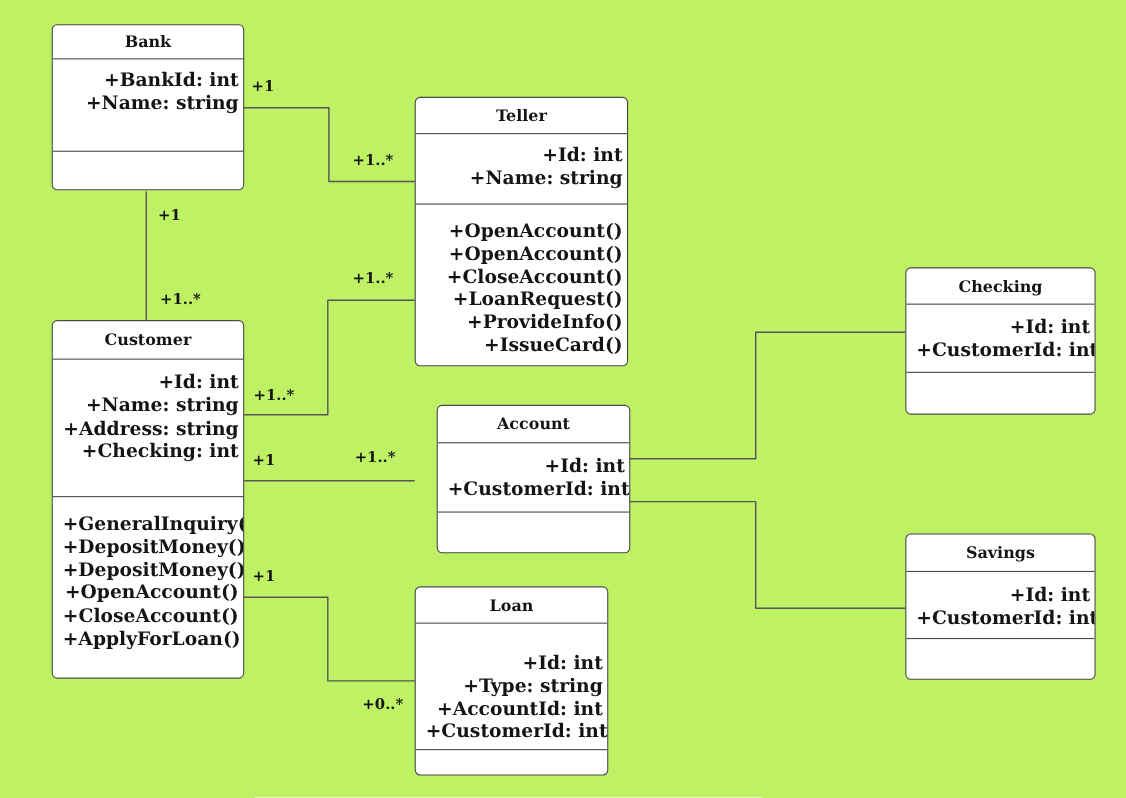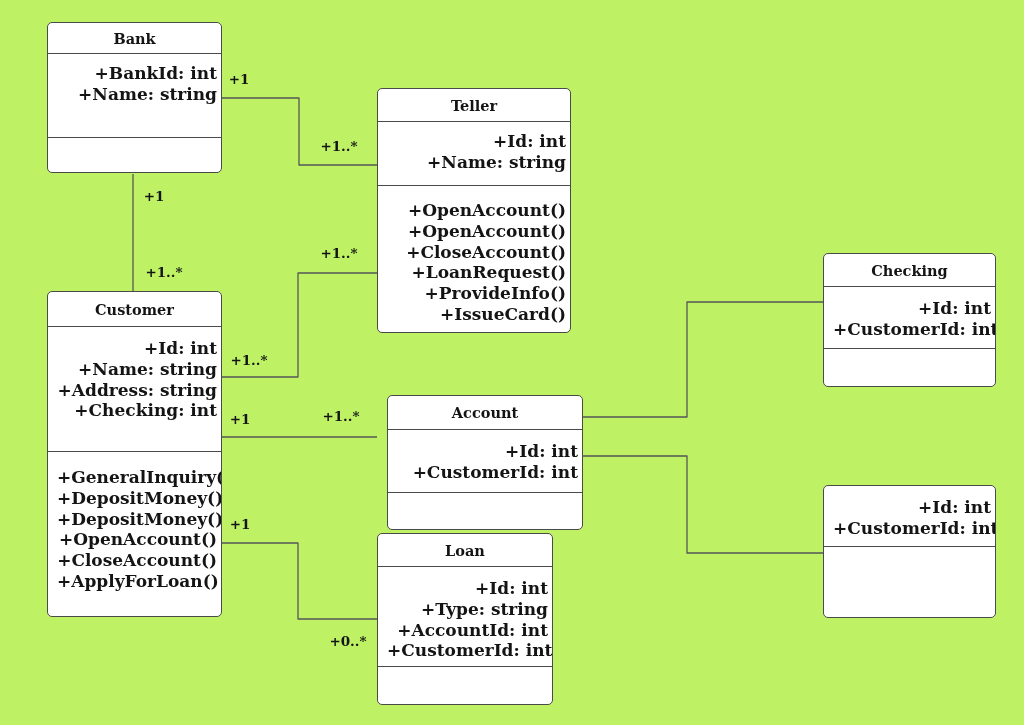--- a/index.html
+++ b/index.html
@@ -124,50 +124,51 @@
     <div class="compartment last" style="padding-top:15px;">
       <div class="memberline">+GeneralInquiry()</div>
       <div class="memberline">+DepositMoney()</div>
       <div class="memberline">+DepositMoney()</div>
       <div class="memberline">+OpenAccount()</div>
       <div class="memberline">+CloseAccount()</div>
       <div class="memberline">+ApplyForLoan()</div>
     </div>
   </div>
 
-  <div class="cls" style="left:387px; top:368px; width:196px; height:135px;margin-top:27px;">
+  <div class="cls" style="left:397px; top:368px; width:176px; height:135px;">
     <div class="cls-title" style="height:34px;">Account</div>
     <div class="compartment" style="height:63px; padding-top:11px;">
       <div class="memberline">+Id: int</div>
       <div class="memberline">+CustomerId: int</div>
     </div>
     <div class="compartment last"></div>
   </div>
 
-  <div class="cls" style="left:377px; top:533px; width:176px; height:172px;">
+  <div class="cls" style="left:377px; top:533px; width:176px; height:172px;gap:15px;">
     <div class="cls-title" style="height:33px;">Loan</div>
     <div class="compartment" style="height:100px; padding-top:11px;">
       <div class="memberline">+Id: int</div>
       <div class="memberline">+Type: string</div>
       <div class="memberline">+AccountId: int</div>
       <div class="memberline">+CustomerId: int</div>
     </div>
     <div class="compartment last"></div>
   </div>
 
-  <div class="cls" style="left:823px; top:253px; width:173px; height:134px;">
+  <div class="cls" style="left:823px; top:243px; width:173px; height:134px;">
     <div class="cls-title" style="height:33px;">Checking</div>
     <div class="compartment" style="height:62px; padding-top:11px;">
       <div class="memberline">+Id: int</div>
       <div class="memberline">+CustomerId: int</div>
     </div>
     <div class="compartment last"></div>
   </div>
 
   <div class="cls" style="left:823px; top:485px; width:173px; height:133px;">
+    <div class="cls-title" style="height:34px;">Savings</div>
     <div class="compartment" style="height:61px; padding-top:11px;">
       <div class="memberline">+Id: int</div>
       <div class="memberline">+CustomerId: int</div>
     </div>
     <div class="compartment last"></div>
   </div>
 
   <div class="mult" style="left:239px; top:79px;">+1</div>
   <div class="mult" style="left:339px; top:146px;">+1..*</div>
   <div class="mult" style="left:154px; top:196px;">+1</div>

